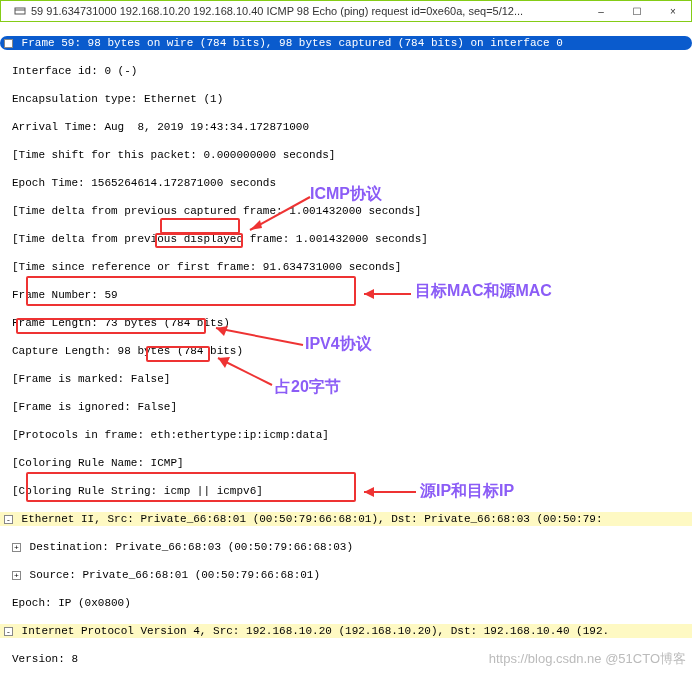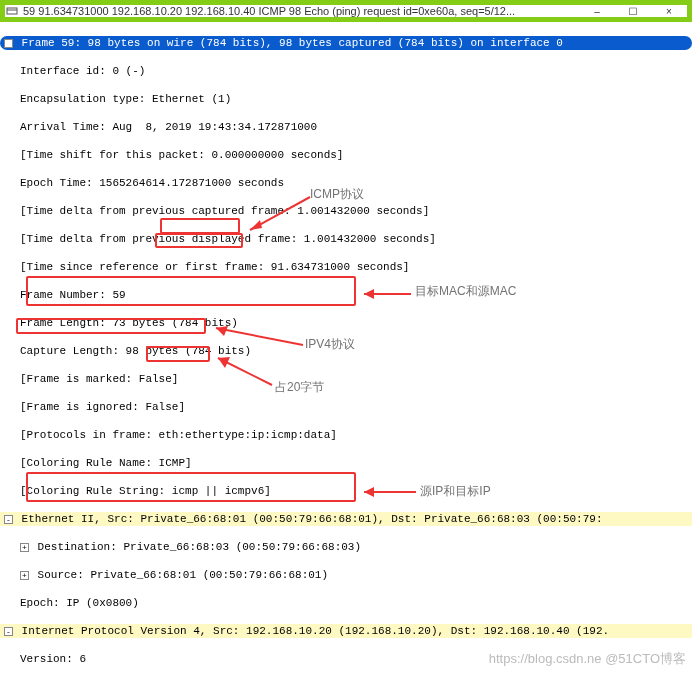--- a/index.html
+++ b/index.html
@@ -8,24 +8,24 @@
     font-size: 11px;
     background: #fff;
     width: 692px;
     height: 674px;
     overflow: hidden;
     position: relative;
   }
   .titlebar {
     height: 22px;
     background: #fff;
-    border: 5px solid #84cc16;
+    border: 1px solid #84cc16;
     display: flex;
     align-items: center;
-    padding-left: 0;
+    padding-left: 12px;
     font-family: "Segoe UI", Arial, sans-serif;
     font-size: 11px;
   }
   .titlebar .icon { width: 14px; height: 14px; margin-right: 4px; display:flex; align-items:center; justify-content:center;}
   .titlebar .title-text { flex: 1; overflow: hidden; text-overflow: ellipsis; white-space: nowrap; color:#333;}
   .titlebar .btn {
     width: 36px; height: 20px;
     display: flex; align-items: center; justify-content: center;
     font-family: "Segoe UI", Arial, sans-serif;
     font-size: 10px;
@@ -34,39 +34,40 @@
   .content {
     padding: 0;
     line-height: 14px;
     white-space: pre;
     position: relative;
   }
   .line { display:block; padding-left: 4px; }
   .sel { background: #0a5bcd; color: #fff; border-radius: 7px; }
   .sub { background: #fef9c3; color: #000; }
   .toggle { display:inline-block; width:9px; height:9px; border:1px solid #888; text-align:center; line-height:7px; font-size:8px; margin-right:2px; background:#fff;}
-  .indent1 { padding-left: 20px; }
+  .indent1 { padding-left: 12px; }
   .hilite {
     position: absolute;
     border: 2px solid #e33;
     border-radius: 2px;
     pointer-events: none;
   }
   .arrow {
     position: absolute;
     pointer-events: none;
   }
   .arrow line { stroke:#e33; stroke-width:2; }
   .arrow polygon { fill:#e33; }
   .ann {
     position: absolute;
-    color: #737373;
+    color: #8b5cf6;
     font-family: "Microsoft YaHei","SimSun",sans-serif;
-    font-size: 12px;
+    font-size: 16px;
     white-space: nowrap;
+    font-weight: bold;
   }
   .watermark {
     position: absolute;
     right: 6px;
     bottom: 6px;
     font-family: Arial,sans-serif;
     font-size: 13px;
     color: #bbb;
   }
 </style>
@@ -102,21 +103,21 @@
 <span class="line indent1">[Frame is marked: False]</span>
 <span class="line indent1">[Frame is ignored: False]</span>
 <span class="line indent1">[Protocols in frame: eth:ethertype:ip:icmp:data]</span>
 <span class="line indent1">[Coloring Rule Name: ICMP]</span>
 <span class="line indent1">[Coloring Rule String: icmp || icmpv6]</span>
 <span class="line sub"><span class="toggle">-</span> <span>Ethernet II, Src: Private_66:68:01 (00:50:79:66:68:01), Dst: Private_66:68:03 (00:50:79:</span></span>
 <span class="line indent1"><span class="toggle">+</span> <span>Destination: Private_66:68:03 (00:50:79:66:68:03)</span></span>
 <span class="line indent1"><span class="toggle">+</span> <span>Source: Private_66:68:01 (00:50:79:66:68:01)</span></span>
 <span class="line indent1">Epoch: IP (0x0800)</span>
 <span class="line sub"><span class="toggle">-</span> <span>Internet Protocol Version 4, Src: 192.168.10.20 (192.168.10.20), Dst: 192.168.10.40 (192.</span></span>
-<span class="line indent1">Version: 6</span>
+<span class="line indent1">Version: 8</span>
 
 
 
 
 
 
 
 
 
 

